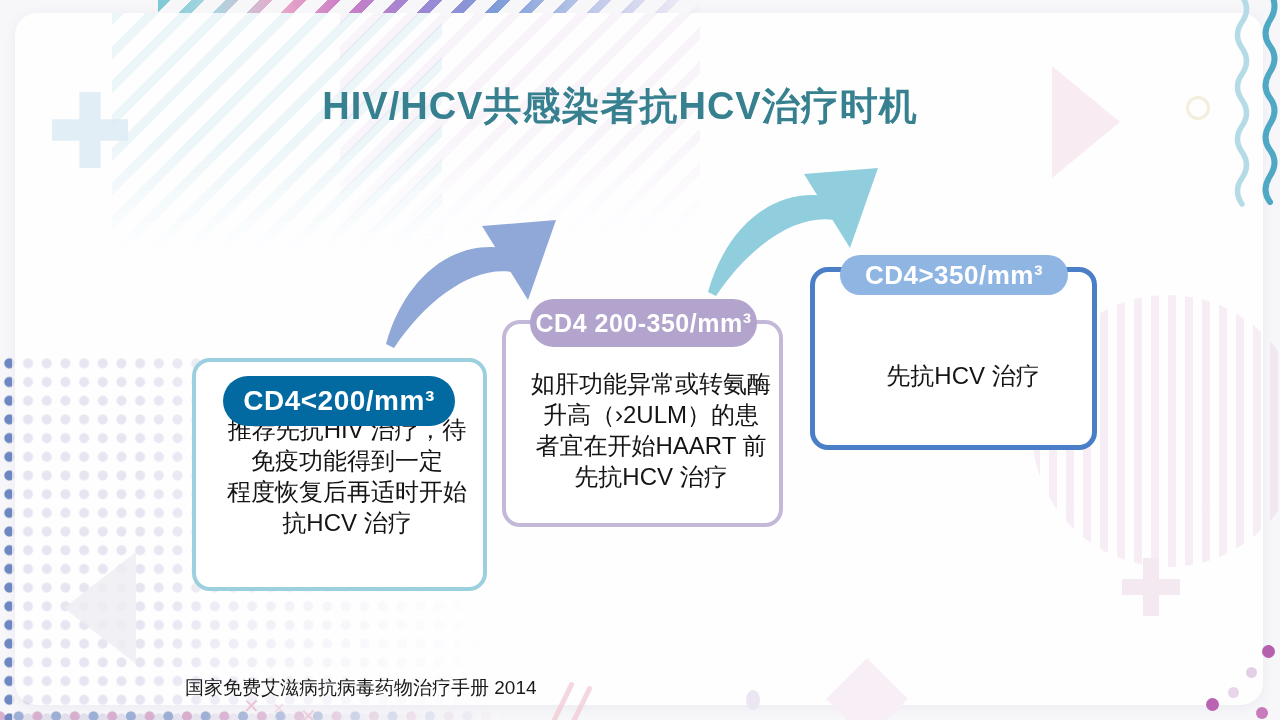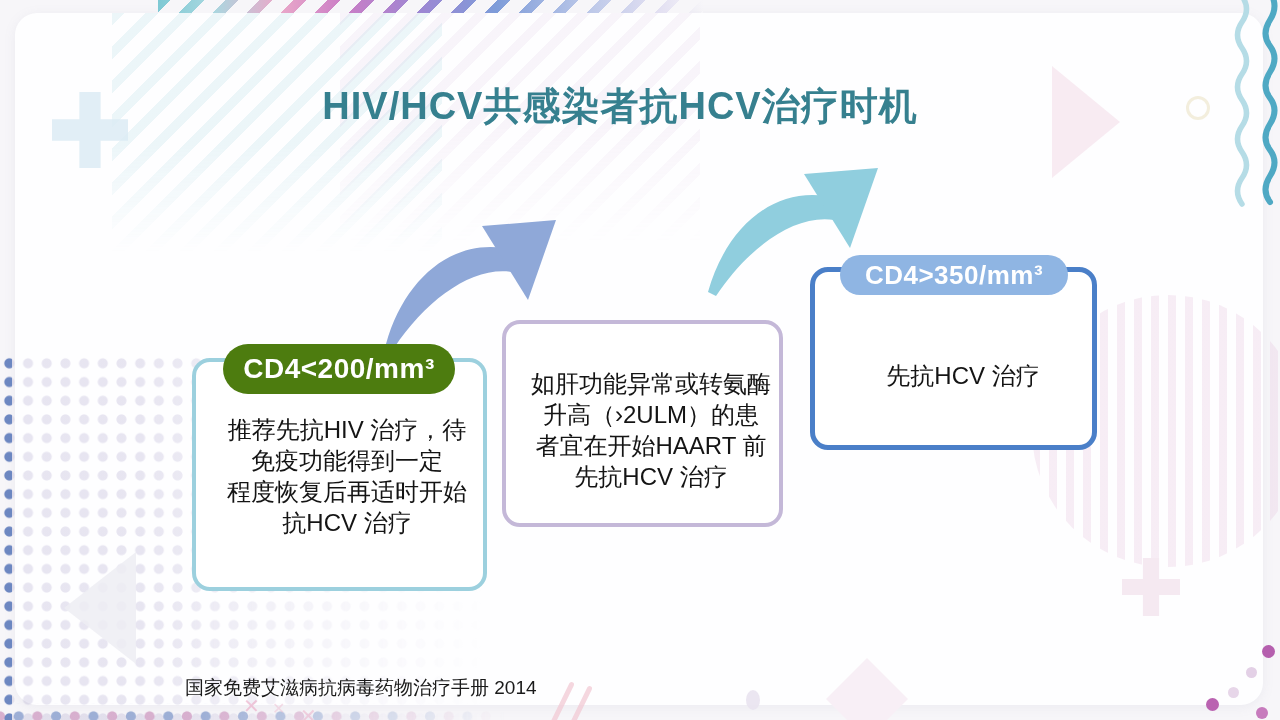--- a/index.html
+++ b/index.html
@@ -175,28 +175,29 @@
     <path d="M 8 134 C 26 70, 72 30, 126 38 L 134 62 C 94 56, 48 90, 16 138 Z" fill="#90CEDE"></path>
     <polygon points="104,16 178,10 150,90" fill="#90CEDE"></polygon>
   </svg>
 
   <div class="abs flow-box box1 z-content" style="border-color: rgb(156, 208, 222);">
     <div class="box-body body1">推荐先抗HIV 治疗，待
 免疫功能得到一定
 程度恢复后再适时开始
 抗HCV 治疗</div>
   </div>
-  <div class="abs pill pill1 z-content" style="background-color: #4d7c0f;">CD4&lt;200/mm³</div>
+  <div class="abs pill pill1 z-content" style="background-color: #0369a1; margin-top: 32px;">CD4&lt;200/mm³</div>
 
   <div class="abs flow-box box2 z-content" style="border-color: rgb(196, 184, 216);">
     <div class="box-body body2">如肝功能异常或转氨酶
 升高（›2ULM）的患
 者宜在开始HAART 前
 先抗HCV 治疗</div>
   </div>
+  <div class="abs pill pill2 z-content" style="background-color: rgb(178, 164, 205);">CD4 200-350/mm³</div>
 
   <div class="abs flow-box box3 z-content" style="border-color: rgb(74, 127, 200);">
     <div class="box-body body3">先抗HCV 治疗</div>
   </div>
   <div class="abs pill pill3 z-content" style="background-color: rgb(143, 181, 227);">CD4&gt;350/mm³</div>
 
   <div class="abs source z-content">国家免费艾滋病抗病毒药物治疗手册  2014</div>
 
 </div>
 

